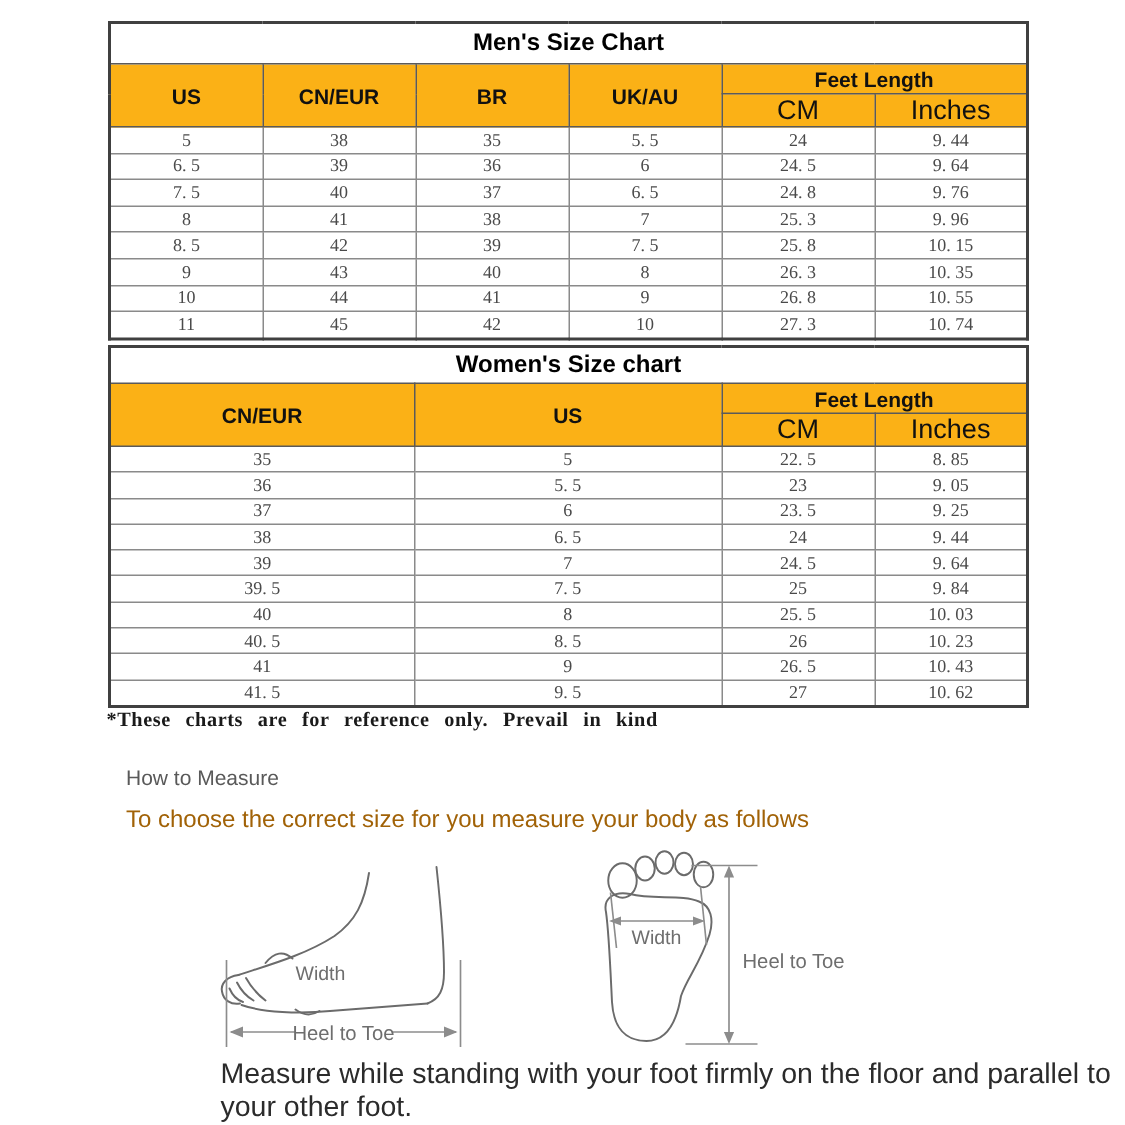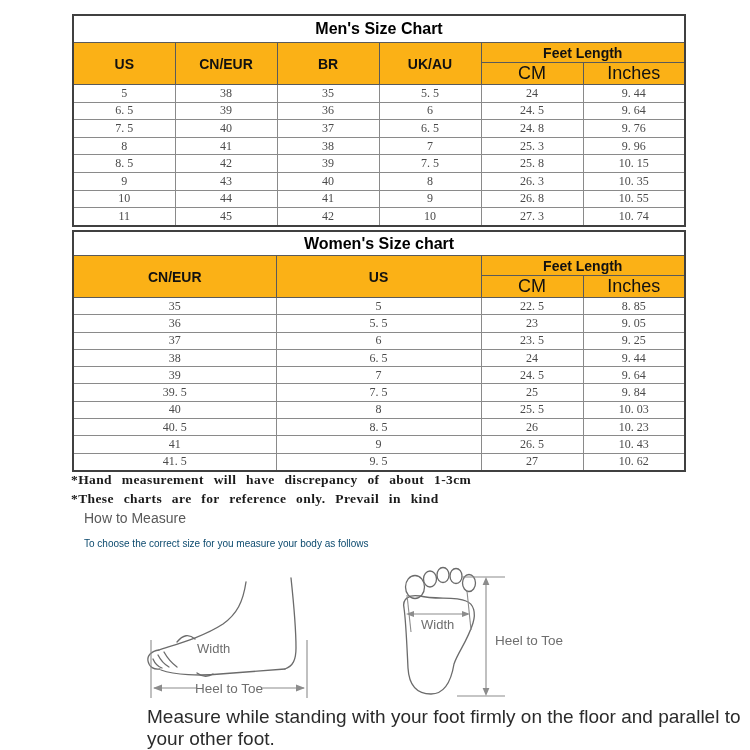--- a/index.html
+++ b/index.html
@@ -27,21 +27,21 @@
         font-family:"Liberation Serif",serif;font-size:12px;color:#4a4a4a;}
   #womens-table tbody td{height:16.3px;}
   .size-table{border:2px solid #404040;}
 
   
   .notes{position:absolute;left:71px;top:470px;
         font-family:"Liberation Serif",serif;font-weight:bold;font-size:13.5px;
         color:#1a1a1a;line-height:19px;letter-spacing:.4px;word-spacing:6px;white-space:nowrap;}
 
   .howto-title{position:absolute;left:84px;top:510px;font-size:14px;color:#595959;text-align:center;}
-  .howto-sub{position:absolute;left:84px;top:538px;font-size:10px;color:#0c4a6e;}
+  .howto-sub{position:absolute;left:84px;top:538px;font-size:16px;color:#a16207;}
 
   .caption{position:absolute;left:147px;top:706px;font-size:19px;color:#2b2b2b;}
 
   .diagram-svg{position:absolute;left:145px;top:556px;}
   .diagram-svg text{font-family:"Liberation Sans",sans-serif;fill:#6e6e6e;}
 </style>
 </head>
 <body>
 
 <div class="page">
@@ -218,21 +218,20 @@
         <tr>
           <td>41. 5</td>
           <td>9. 5</td>
           <td>27</td>
           <td>10. 62</td>
         </tr>
       </tbody>
   </table>
 
   <div class="notes">
-    <div>*Hand measurement will have discrepancy of about 1-3cm</div>
     <div>*These charts are for reference only. Prevail in kind</div>
   </div>
 
   <div class="howto-title">How to Measure</div>
   <div class="howto-sub">To choose the correct size for you measure your body as follows</div>
 
   <svg class="diagram-svg" width="430" height="152" viewBox="0 0 430 152">
 
     <g fill="none" stroke="#6b6b6b" stroke-width="1.3" stroke-linecap="round">
       <path d="M101,26 C98,46 92,58 78,68 C58,81 32,88 14,94"></path>

